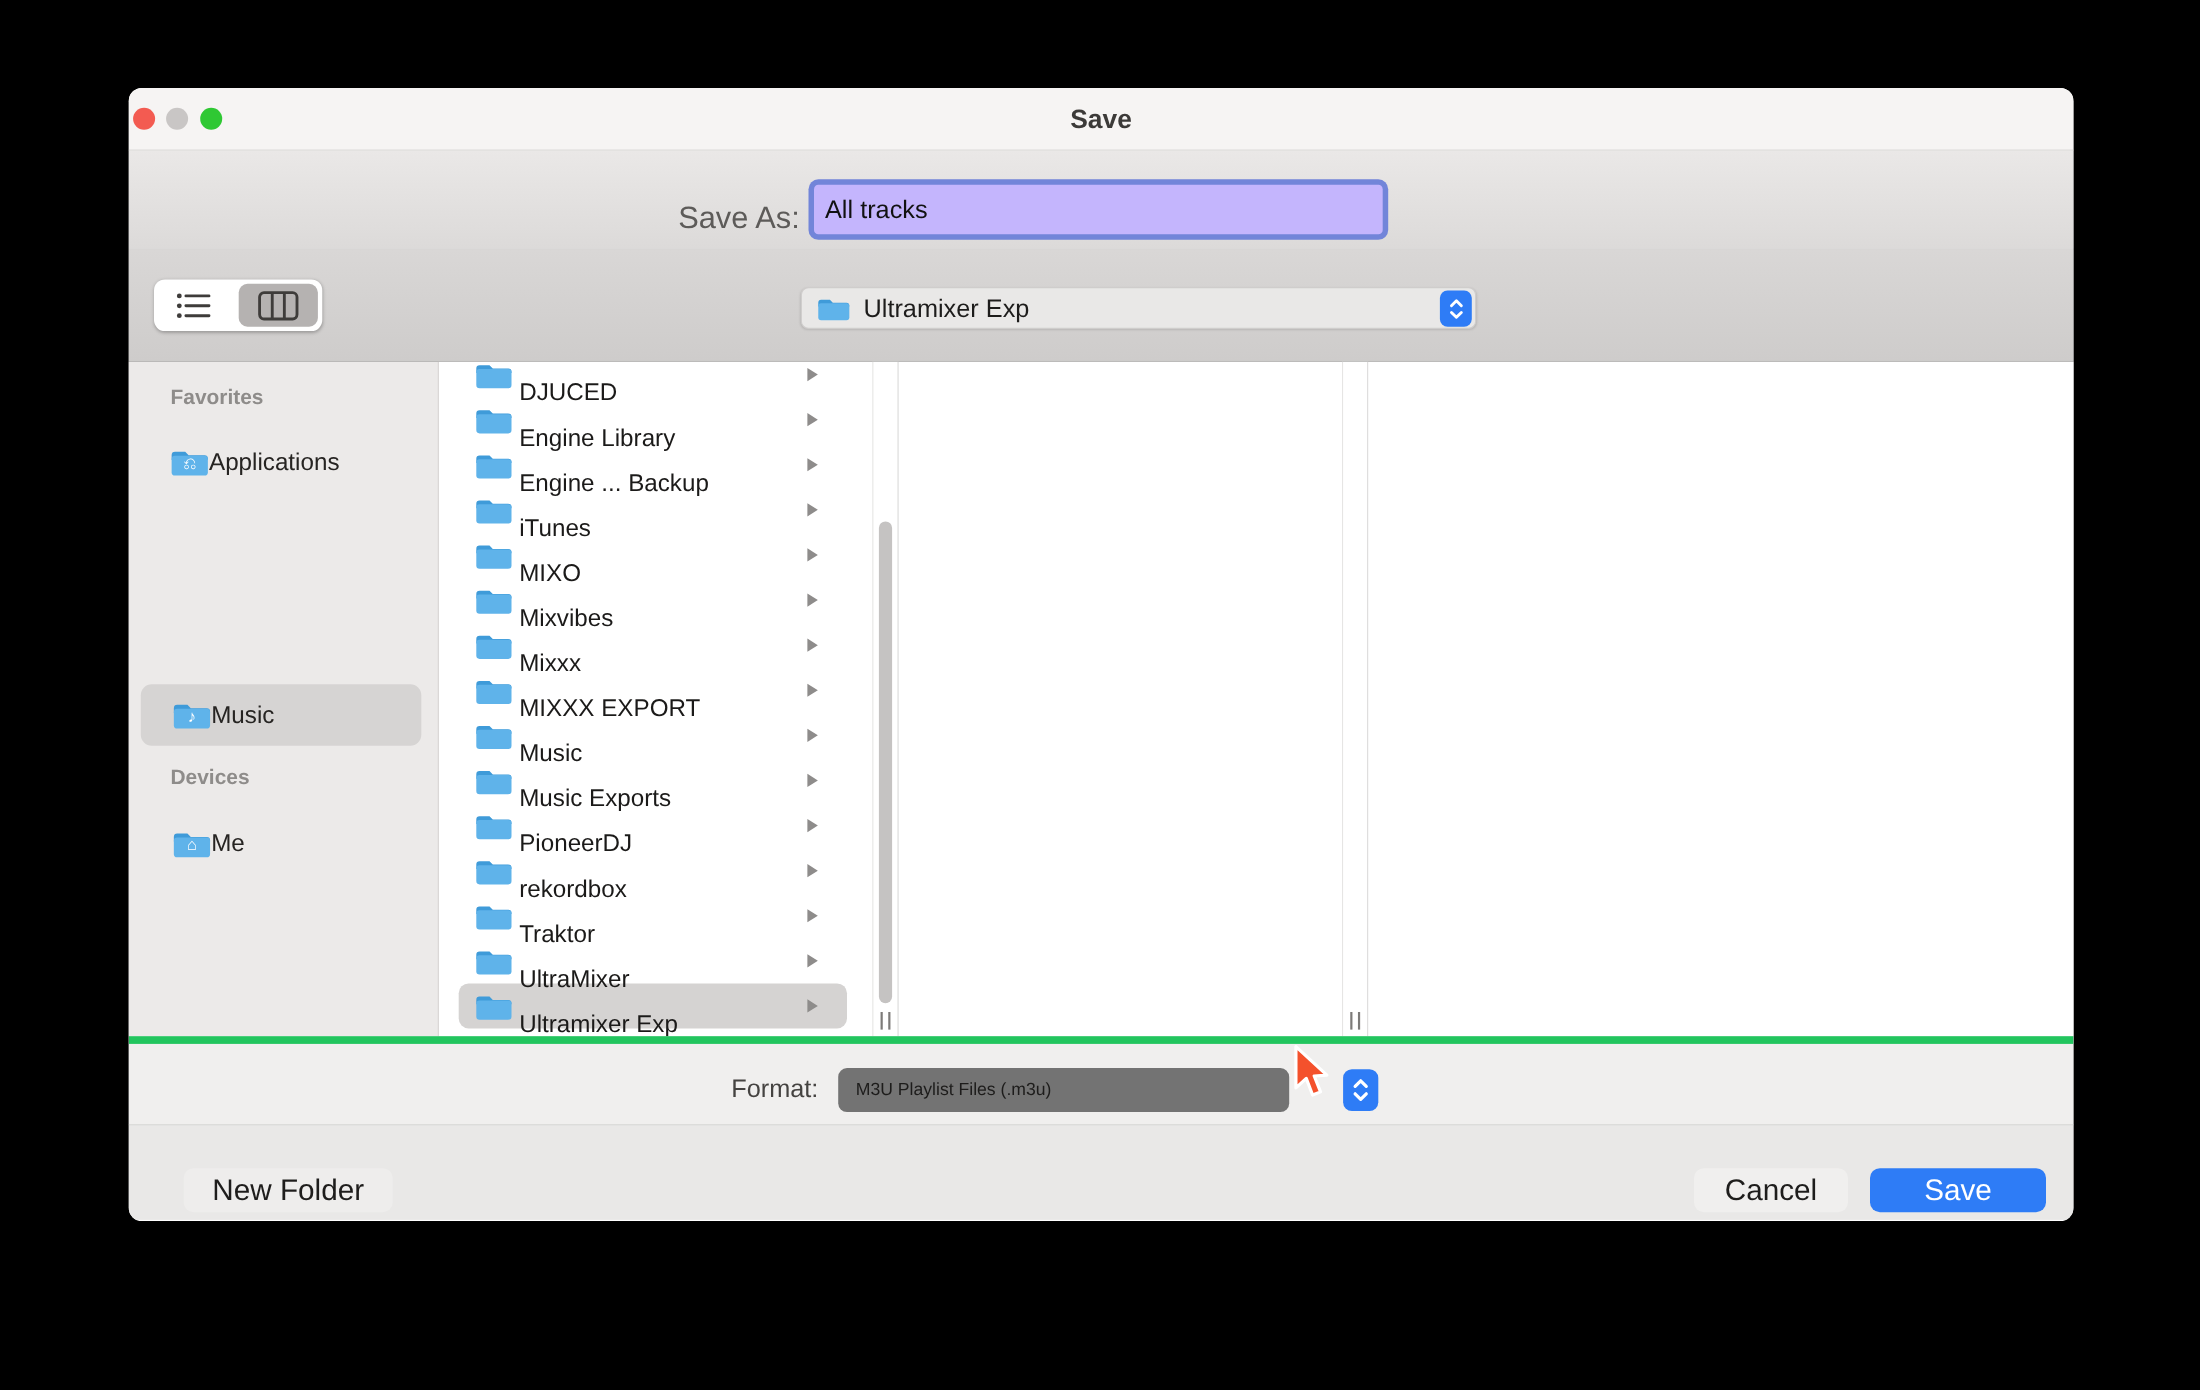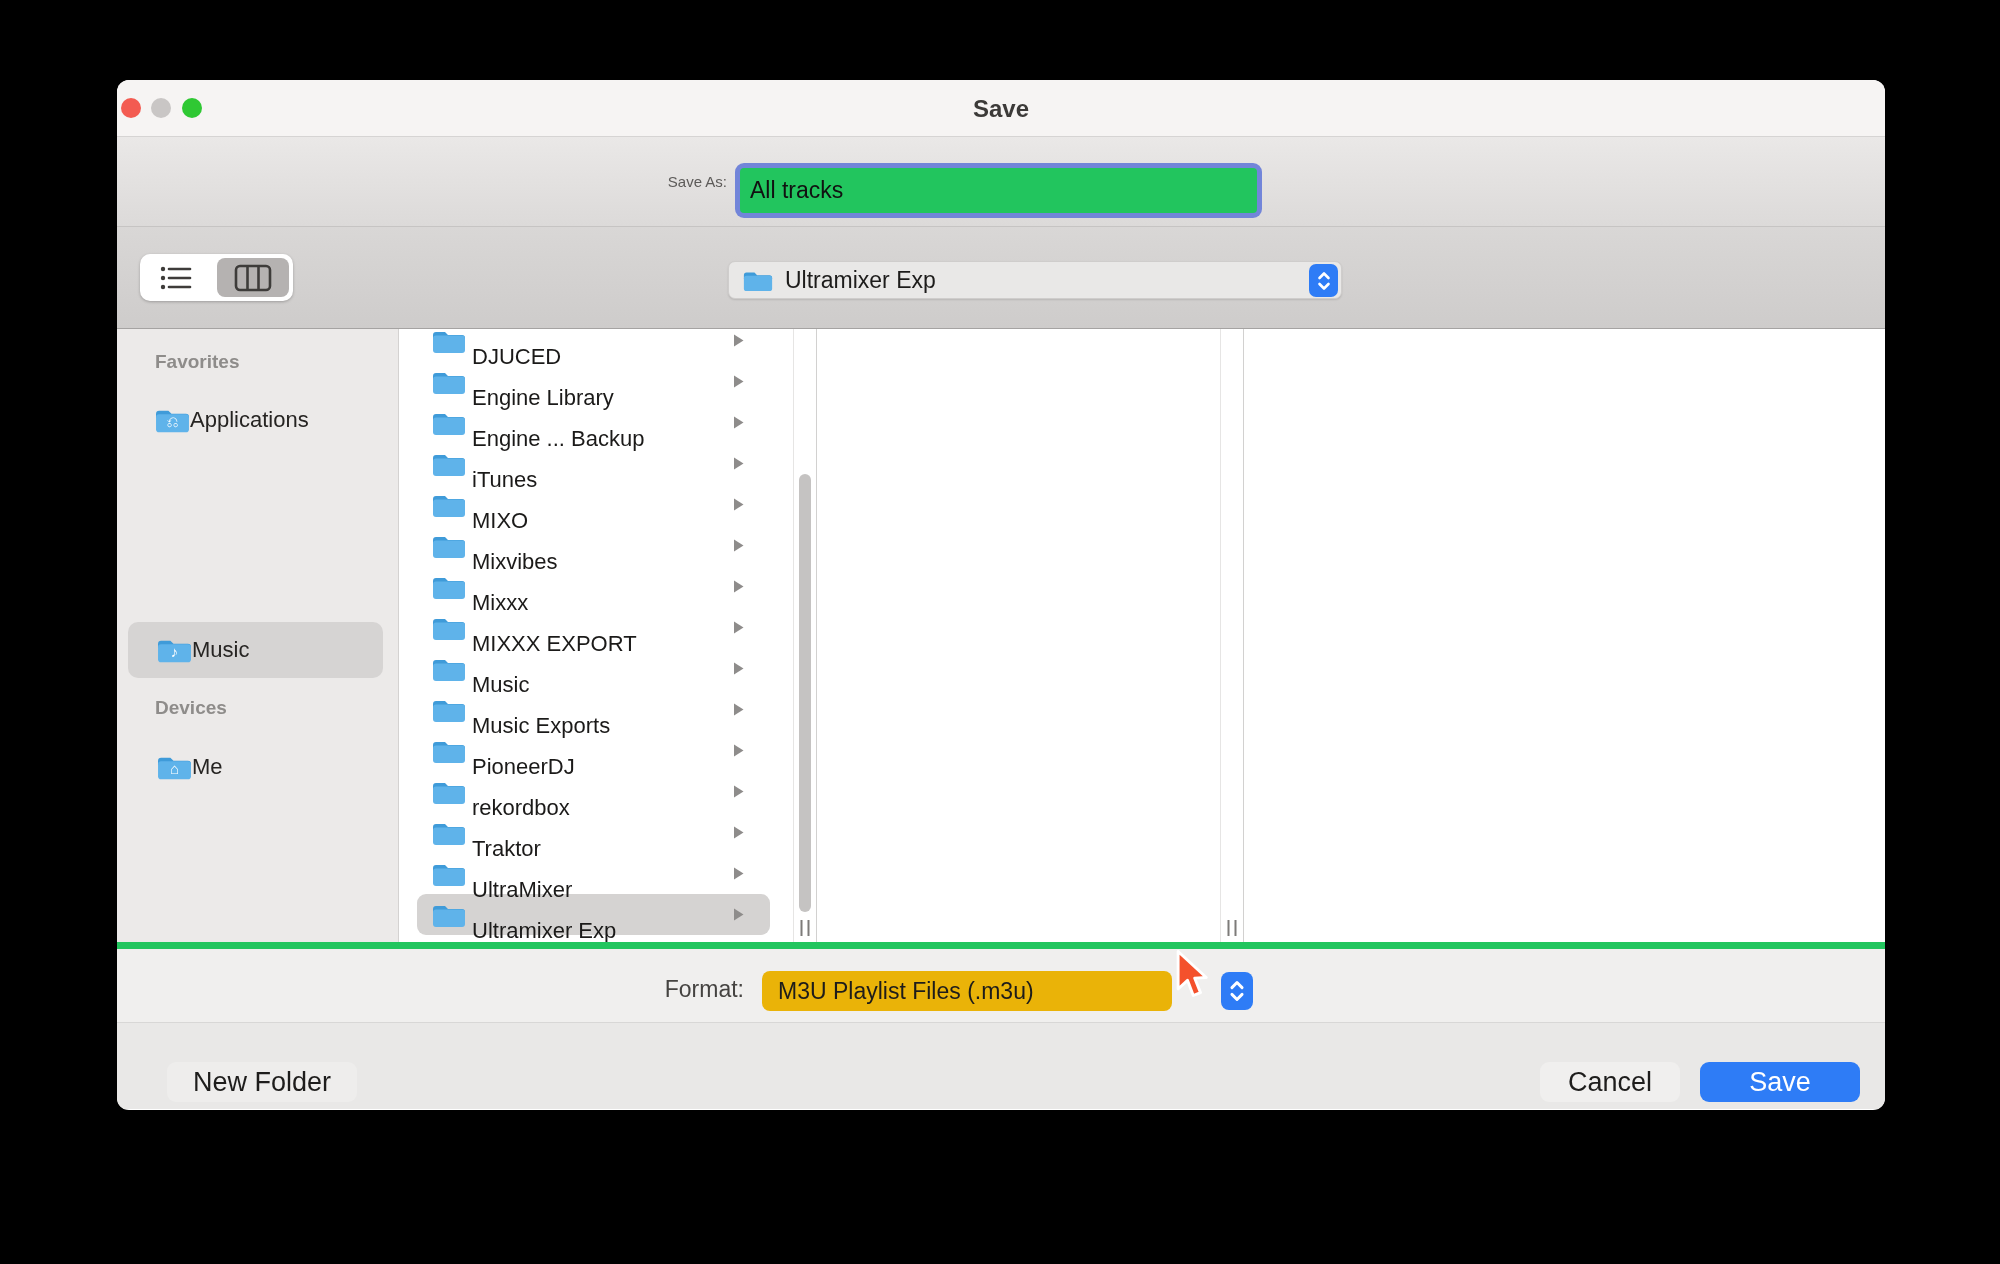--- a/index.html
+++ b/index.html
@@ -11,24 +11,24 @@
   .titlebar{position:relative;height:57px;background:#f6f4f3;border-bottom:1px solid #d6d4d3;}
   .tl{position:absolute;top:18px;width:20px;height:20px;border-radius:50%;}
   .tl.red{left:4px;background:#f35b51;}
   .tl.gray{left:34px;background:#c9c6c5;}
   .tl.green{left:65px;background:#2fc833;}
   .win-title{position:absolute;left:0;right:0;top:0;height:57px;line-height:57px;text-align:center;
     font-size:24px;font-weight:700;color:#3c3a38;}
 
   
   .saveas-row{position:relative;height:90px;background:linear-gradient(#eae8e7,#dcdad9);border-bottom:1px solid #c6c4c3;}
-  .saveas-label{position:absolute;left:0;top:0;width:610px;height:90px;line-height:90px;text-align:right;
-    font-size:15px;color:#5d5b59;}
+  .saveas-label{position:absolute;left:0;top:16px;width:610px;height:90px;line-height:90px;text-align:right;
+    font-size:28px;color:#5d5b59;}
   .focus-ring{position:absolute;left:618px;top:26px;width:527px;height:55px;background:#7285d9;border-radius:9px;padding:5px;}
-  .saveas-input{width:100%;height:100%;border:none;outline:none;background:#22c55e;border-radius:4px;
+  .saveas-input{width:100%;height:100%;border:none;outline:none;background:#c4b5fd;border-radius:4px;
     font-size:23px;color:#111;padding:0 0 0 10px;}
 
   
   .toolbar{position:relative;height:102px;background:linear-gradient(#d9d7d6,#cecccb);border-bottom:1px solid #a5a3a2;}
   .seg{position:absolute;left:23px;top:27px;width:153px;height:47px;background:#fff;border-radius:10px;
     box-shadow:0 1px 3px rgba(0,0,0,.25);display:flex;}
   .seg-half{flex:1;display:flex;align-items:center;justify-content:center;}
   .seg-half.selected{background:#b5b2b1;border-radius:8px;margin:4px;}
   .dropdown{position:absolute;left:611px;top:34px;width:614px;height:38px;background:#e9e8e7;border-radius:7px;
     border:1px solid #cfcdcc;box-shadow:0 1px 2px rgba(0,0,0,.12);display:flex;align-items:center;}
@@ -62,22 +62,22 @@
   .row{display:flex;align-items:center;height:41px;padding-left:33px;font-size:22px;color:#1b1a19;}
   .row .row-label{margin-left:6px;white-space:nowrap;margin-top:32px;}
   .row .arrow{margin-left:auto;margin-right:48px;display:flex;}
   .row.selected{background:#d5d3d2;border-radius:9px;margin-left:18px;margin-right:23px;padding-left:15px;}
   .row.selected .arrow{margin-right:25px;}
 
   
   .format-row{position:relative;height:80px;background:#f0efee;border-top:7px solid #22c55e;text-decoration:underline;}
   .format-label{position:absolute;left:0;top:0;width:627px;height:80px;line-height:80px;text-align:right;
     font-size:23px;color:#454341;}
-  .format-pill{position:absolute;left:645px;top:22px;width:410px;height:40px;background:#eab308;border-radius:8px;
-    display:flex;align-items:center;padding-left:16px;font-size:23px;color:#1d1c1b;}
+  .format-pill{position:absolute;left:645px;top:22px;width:410px;height:40px;background:#737373;border-radius:8px;
+    display:flex;align-items:center;padding-left:16px;font-size:16px;color:#1d1c1b;}
   .format-stepper{position:absolute;left:1104px;top:23px;width:32px;height:38px;background:#2e7cf6;border-radius:8px;
     display:flex;align-items:center;justify-content:center;}
 
   
   .buttons-row{position:relative;height:87px;background:#e9e8e7;border-top:1px solid #d8d7d6;}
   .btn{position:absolute;top:39px;height:40px;border-radius:9px;border:none;font-size:27px;display:flex;
     align-items:center;justify-content:center;cursor:default;}
   .btn-newfolder{left:50px;width:190px;background:#eeedec;color:#1e1d1c;}
   .btn-cancel{left:1423px;width:140px;background:#f0efee;color:#1e1d1c;}
   .btn-save{left:1583px;width:160px;background:#2e7cf6;color:#fff;}

